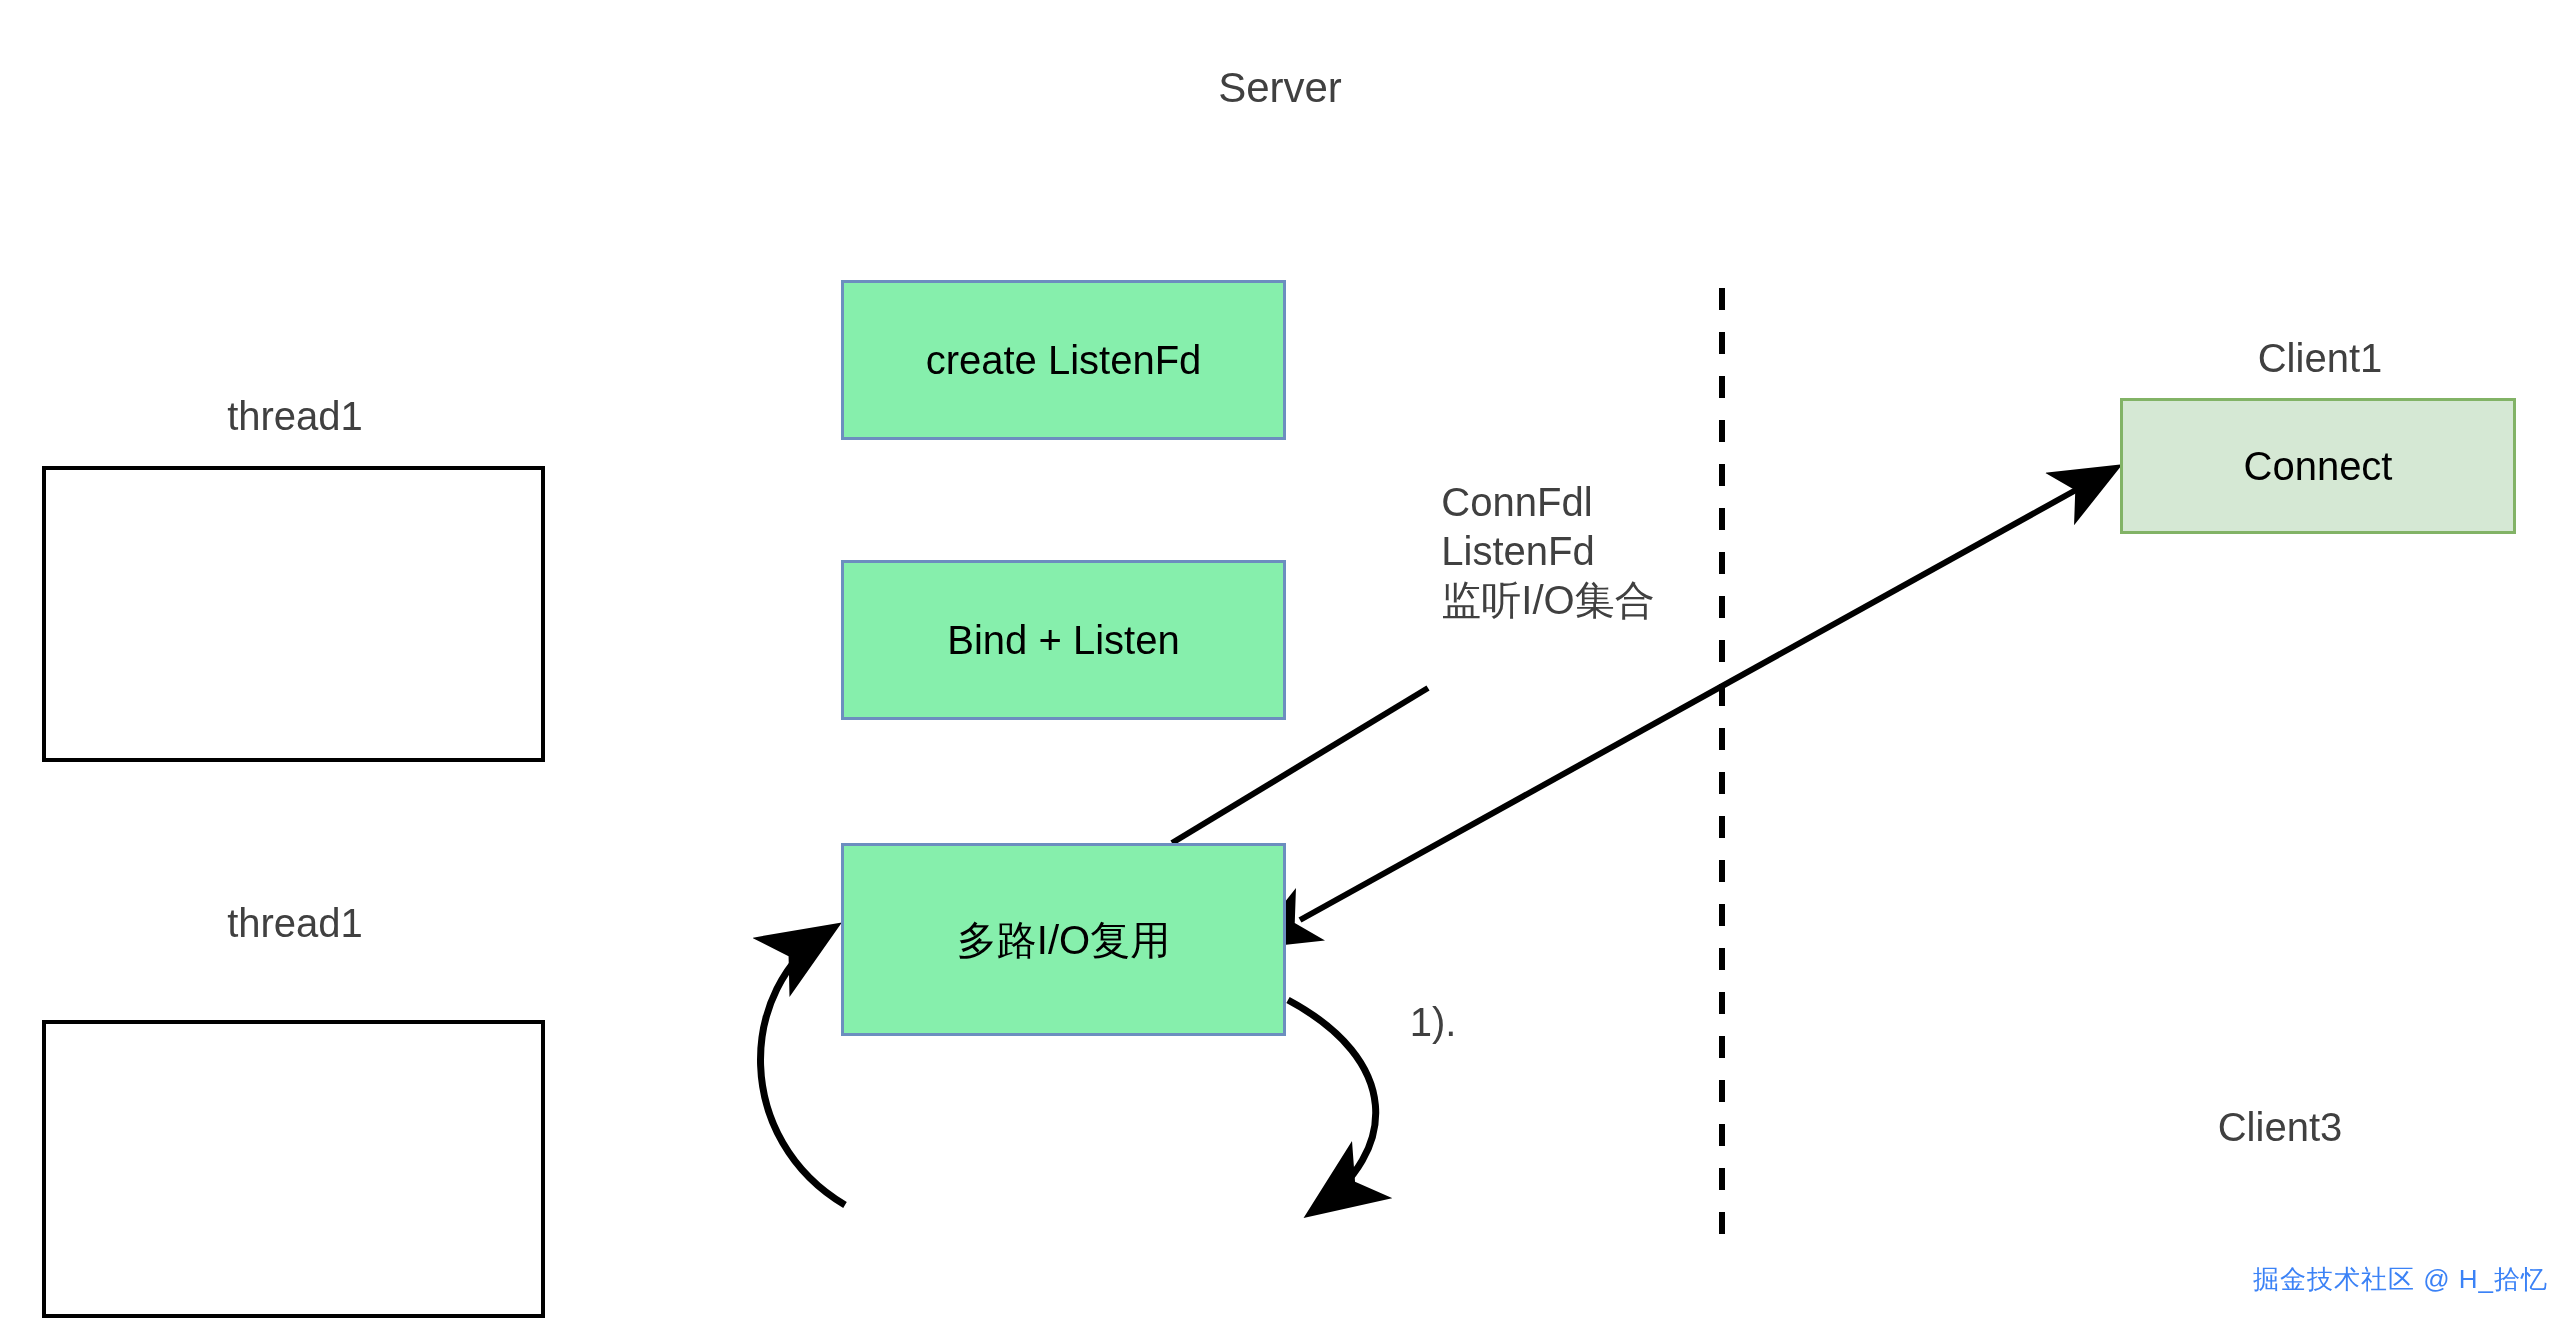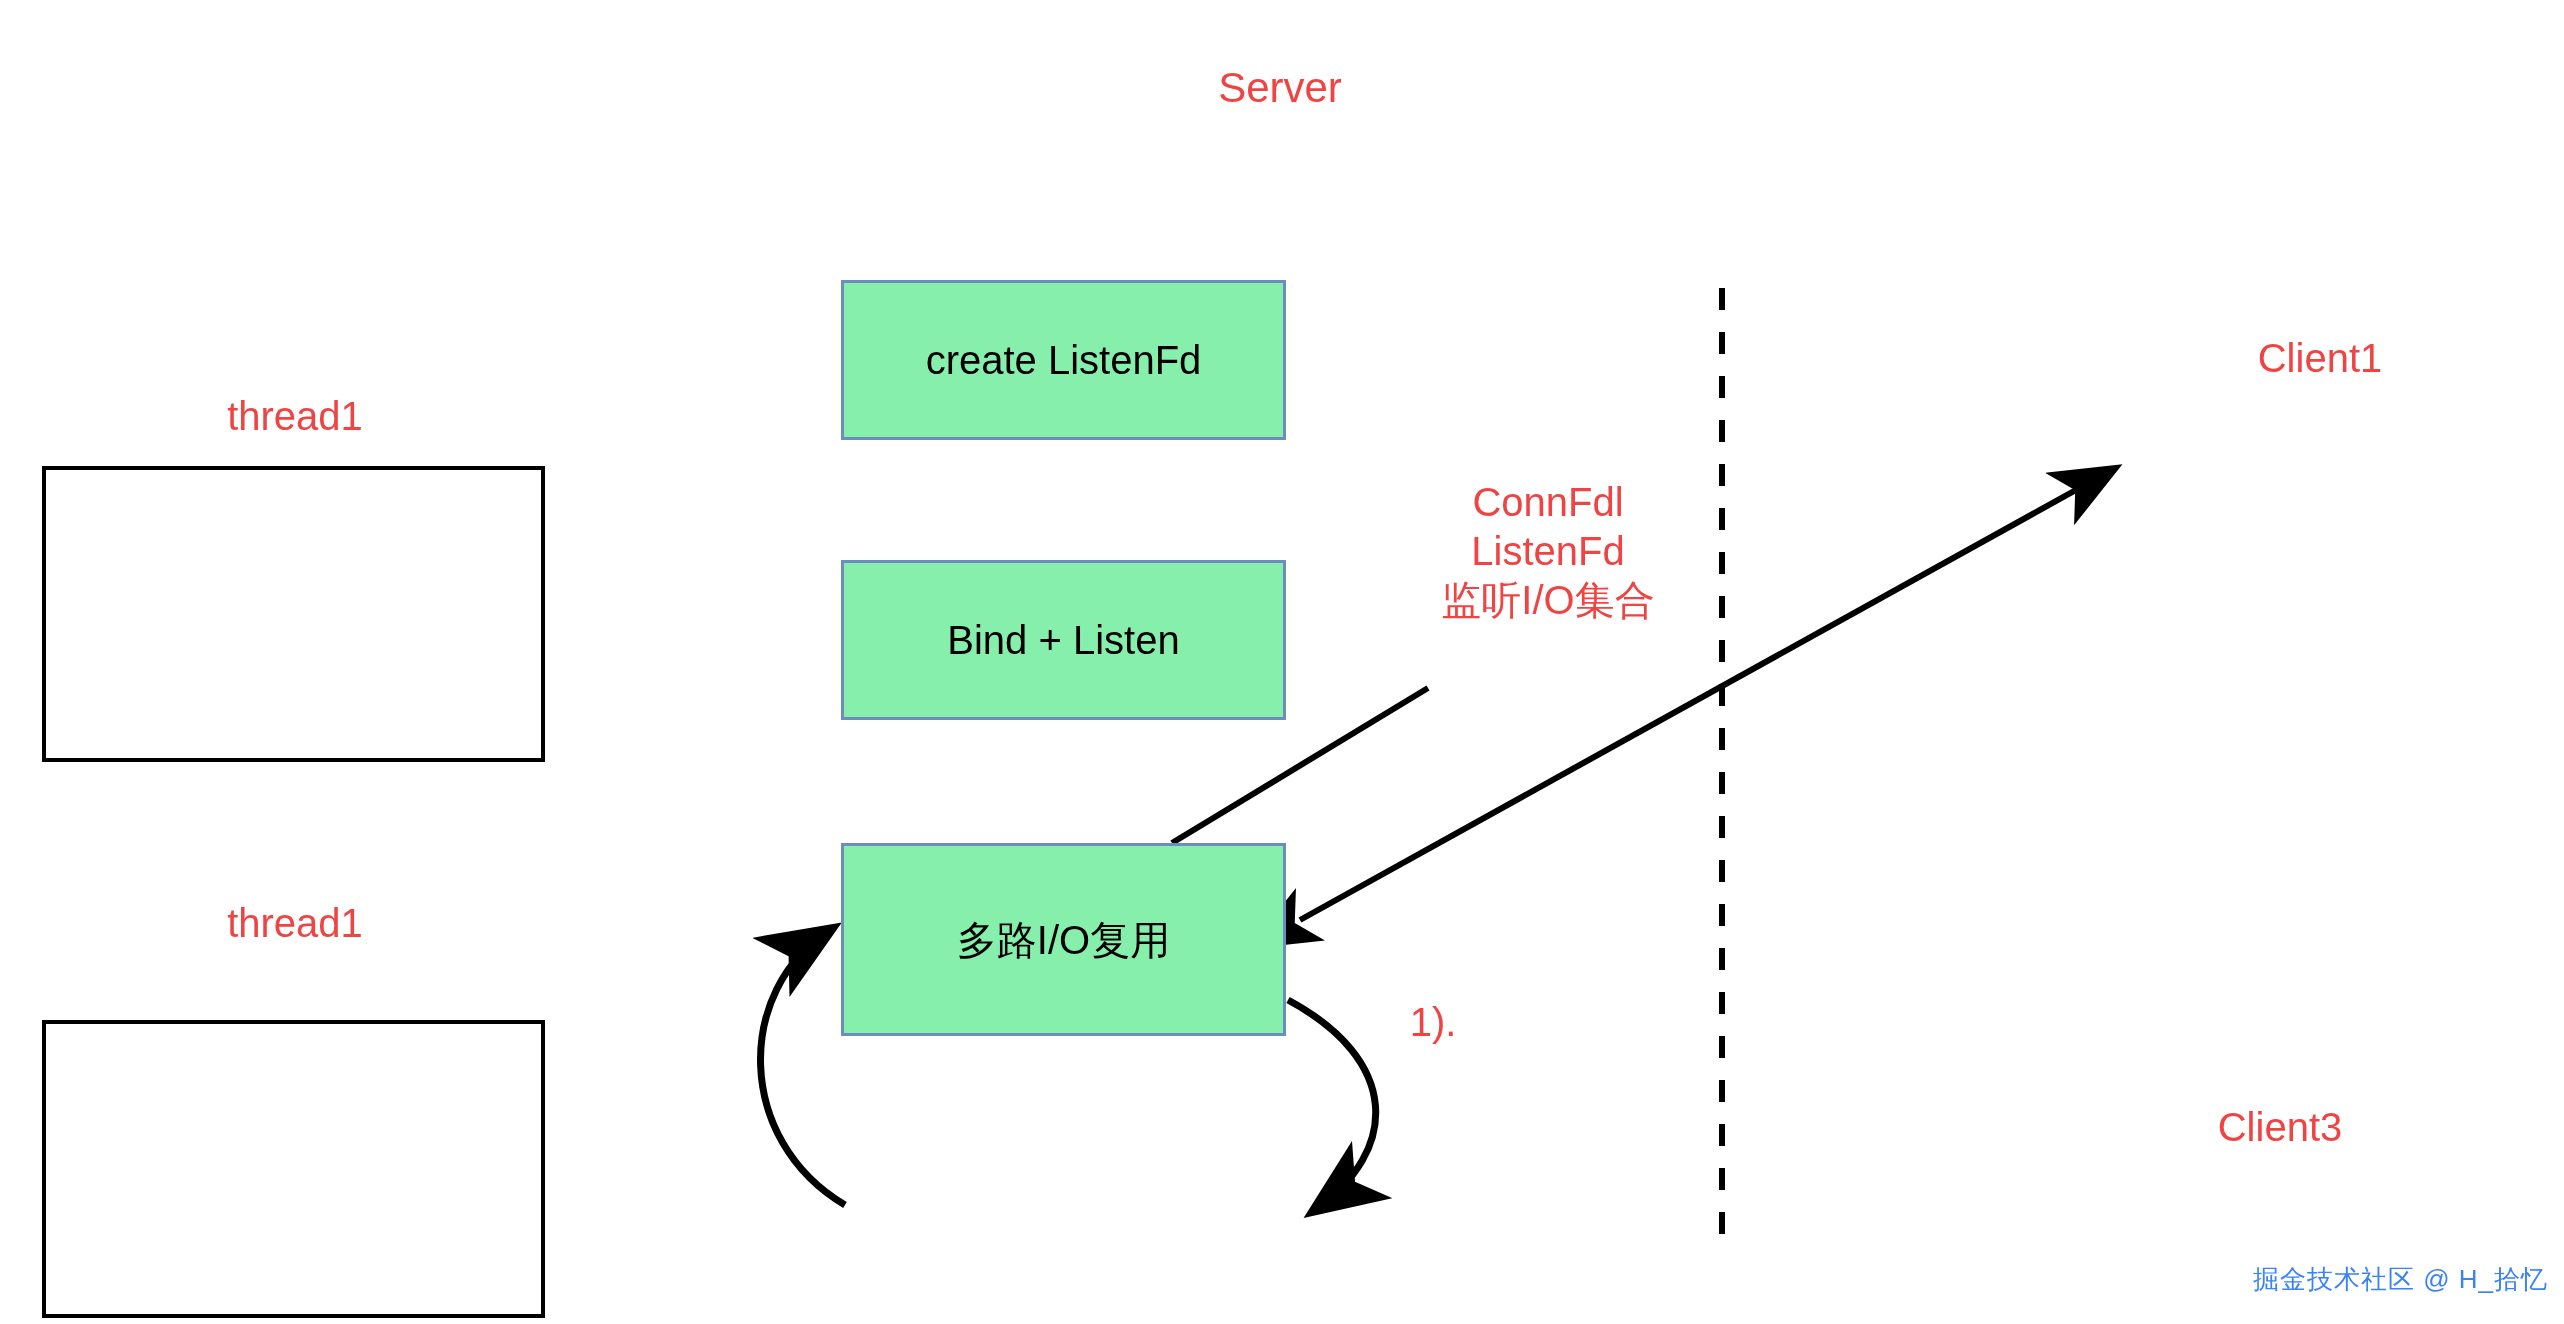--- a/index.html
+++ b/index.html
@@ -47,24 +47,24 @@
   }
   .node-plain {
     background: #ffffff;
     border: 4px solid #000000;
   }
   .label {
     position: absolute;
     display: flex;
     align-items: center;
     justify-content: center;
-    text-align: center;
+    text-align: left;
     font-size: 40px;
     line-height: 1.22;
-    color: #ef4444;
+    color: #404040;
     white-space: pre-line;
   }
   .label-title {
     font-size: 42px;
   }
   .watermark {
     position: absolute;
     font-size: 26px;
     color: #3b82f6;
     letter-spacing: 1px;
@@ -112,19 +112,20 @@
   <div class="node node-blue" style="left:841px; top:843px; width:445px; height:193px;">多路I/O复用</div>
 
 
   <div class="label" style="left:1438px; top:478px; width:220px; height:230px; align-items:flex-start;">ConnFdl
 ListenFd
 监听I/O集合</div>
 
   <div class="label" style="left:1378px; top:996px; width:110px; height:52px;">1).</div>
 
   <div class="label" style="left:2120px; top:332px; width:400px; height:52px;">Client1</div>
+  <div class="node node-green" style="left:2120px; top:398px; width:396px; height:136px;">Connect</div>
 
 
   <div class="label" style="left:2080px; top:1055px; width:400px; height:52px;margin-top:46px;">Client3</div>
 
   <div class="watermark" style="left:2253px; top:1262px;">掘金技术社区 @ H_拾忆</div>
 
 </div>
 
 </body></html>

